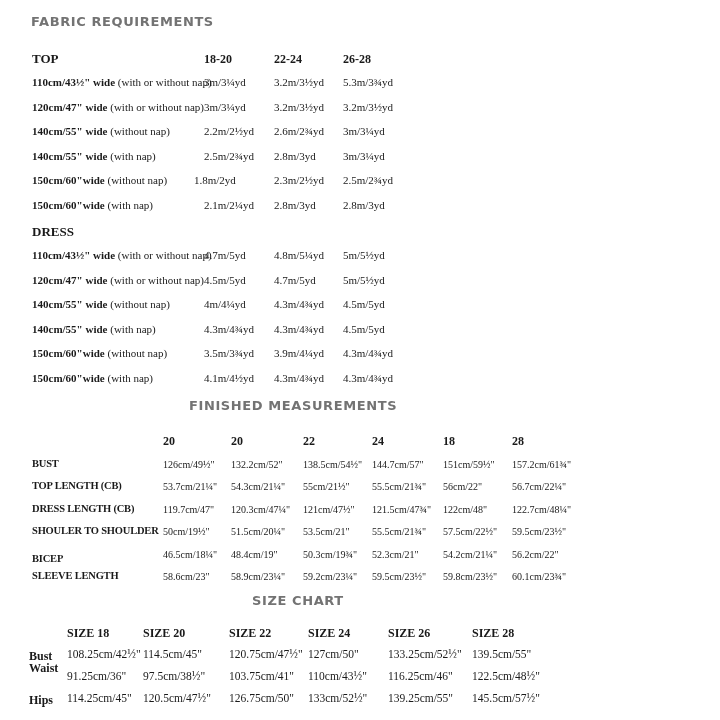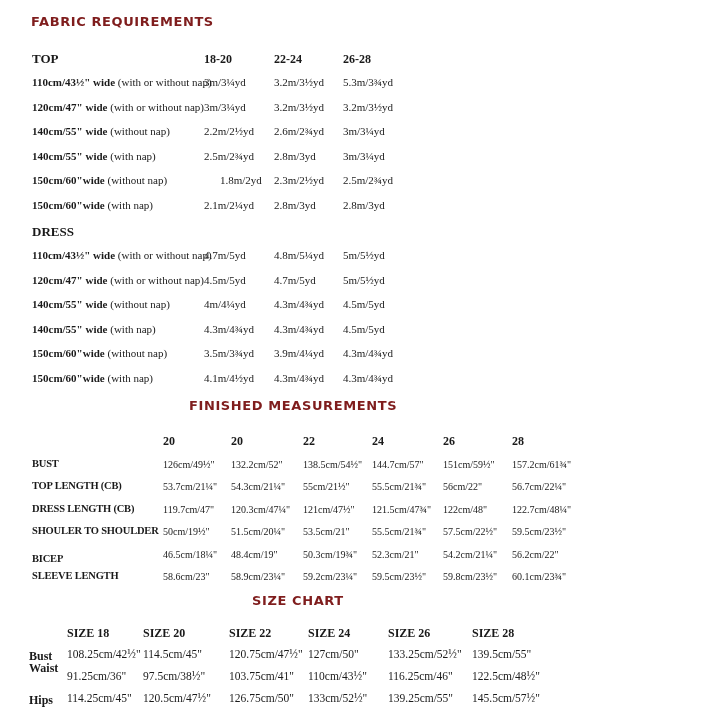--- a/index.html
+++ b/index.html
@@ -1,19 +1,19 @@
 <!DOCTYPE html>
 <html><head>
 <meta charset="utf-8">
 <style>
   html, body { margin:0; padding:0; background:#ffffff; }
   body { width:720px; height:720px; position:relative; overflow:hidden; color:#1a1a1a;
          font-family:"Liberation Serif", "DejaVu Serif", serif; }
   .heading { position:absolute; font-family:"DejaVu Sans", "Liberation Sans", sans-serif;
-             font-weight:bold; letter-spacing:0.6px; color:#7f1d1d;text-align:right; }
+             font-weight:bold; letter-spacing:0.6px; color:#737373;text-align:right; }
   .abs { position:absolute; white-space:nowrap; }
   .sect { font-weight:bold; font-size:13px; }
   .colh { font-weight:bold; font-size:12px; }
   .fab-label { font-size:11px; }
   .fab-label b { font-weight:bold; }
   .fab-val { font-size:11px; }
   .fm-label { font-weight:bold; font-size:10.5px; letter-spacing:-0.2px; }
   .fm-val { font-size:10px; }
   .sc-head { font-weight:bold; font-size:12px; }
   .sc-label { font-weight:bold; font-size:12px; }
@@ -40,21 +40,21 @@
     <div class="abs fab-val" style="left:343px;top:100.6px;">3.2m/3½yd</div>
     <div class="abs fab-label" style="left:32px;top:125.2px;"><b>140cm/55" wide</b> <span>(without nap)</span></div>
     <div class="abs fab-val" style="left:204px;top:125.2px;">2.2m/2½yd</div>
     <div class="abs fab-val" style="left:274px;top:125.2px;">2.6m/2¾yd</div>
     <div class="abs fab-val" style="left:343px;top:125.2px;">3m/3¼yd</div>
     <div class="abs fab-label" style="left:32px;top:149.8px;"><b>140cm/55" wide</b> <span>(with nap)</span></div>
     <div class="abs fab-val" style="left:204px;top:149.8px;">2.5m/2¾yd</div>
     <div class="abs fab-val" style="left:274px;top:149.8px;">2.8m/3yd</div>
     <div class="abs fab-val" style="left:343px;top:149.8px;">3m/3¼yd</div>
     <div class="abs fab-label" style="left:32px;top:174.4px;"><b>150cm/60"wide</b> <span>(without nap)</span></div>
-    <div class="abs fab-val" style="left:220px;top:174.4px;">1.8m/2yd</div>
+    <div class="abs fab-val" style="left:194px;top:174.4px;">1.8m/2yd</div>
     <div class="abs fab-val" style="left:274px;top:174.4px;">2.3m/2½yd</div>
     <div class="abs fab-val" style="left:343px;top:174.4px;">2.5m/2¾yd</div>
     <div class="abs fab-label" style="left:32px;top:199px;"><b>150cm/60"wide</b> <span>(with nap)</span></div>
     <div class="abs fab-val" style="left:204px;top:199px;">2.1m/2¼yd</div>
     <div class="abs fab-val" style="left:274px;top:199px;">2.8m/3yd</div>
     <div class="abs fab-val" style="left:343px;top:199px;">2.8m/3yd</div>
   </div>
 
 <div class="abs sect" style="left:32px;top:224px;">DRESS</div>
 
@@ -84,21 +84,21 @@
     <div class="abs fab-val" style="left:274px;top:372px;">4.3m/4¾yd</div>
     <div class="abs fab-val" style="left:343px;top:372px;">4.3m/4¾yd</div>
   </div>
 
 <div class="heading" style="left:189px;top:398px;font-size:13px;">FINISHED MEASUREMENTS</div>
 <div id="finished">
     <div class="abs colh" style="left:163px;top:434px;">20</div>
     <div class="abs colh" style="left:231px;top:434px;">20</div>
     <div class="abs colh" style="left:303px;top:434px;">22</div>
     <div class="abs colh" style="left:372px;top:434px;">24</div>
-    <div class="abs colh" style="left:443px;top:434px;">26</div>
+    <div class="abs colh" style="left:443px;top:434px;">18</div>
     <div class="abs colh" style="left:512px;top:434px;">28</div>
     <div class="abs fm-label" style="left:32px;top:458px;">BUST</div>
     <div class="abs fm-val" style="left:163px;top:459px;">126cm/49½"</div>
     <div class="abs fm-val" style="left:231px;top:459px;">132.2cm/52"</div>
     <div class="abs fm-val" style="left:303px;top:459px;">138.5cm/54½"</div>
     <div class="abs fm-val" style="left:372px;top:459px;">144.7cm/57"</div>
     <div class="abs fm-val" style="left:443px;top:459px;">151cm/59½"</div>
     <div class="abs fm-val" style="left:512px;top:459px;">157.2cm/61¾"</div>
     <div class="abs fm-label" style="left:32px;top:480.4px;">TOP LENGTH (CB)</div>
     <div class="abs fm-val" style="left:163px;top:481.4px;">53.7cm/21¼"</div>

